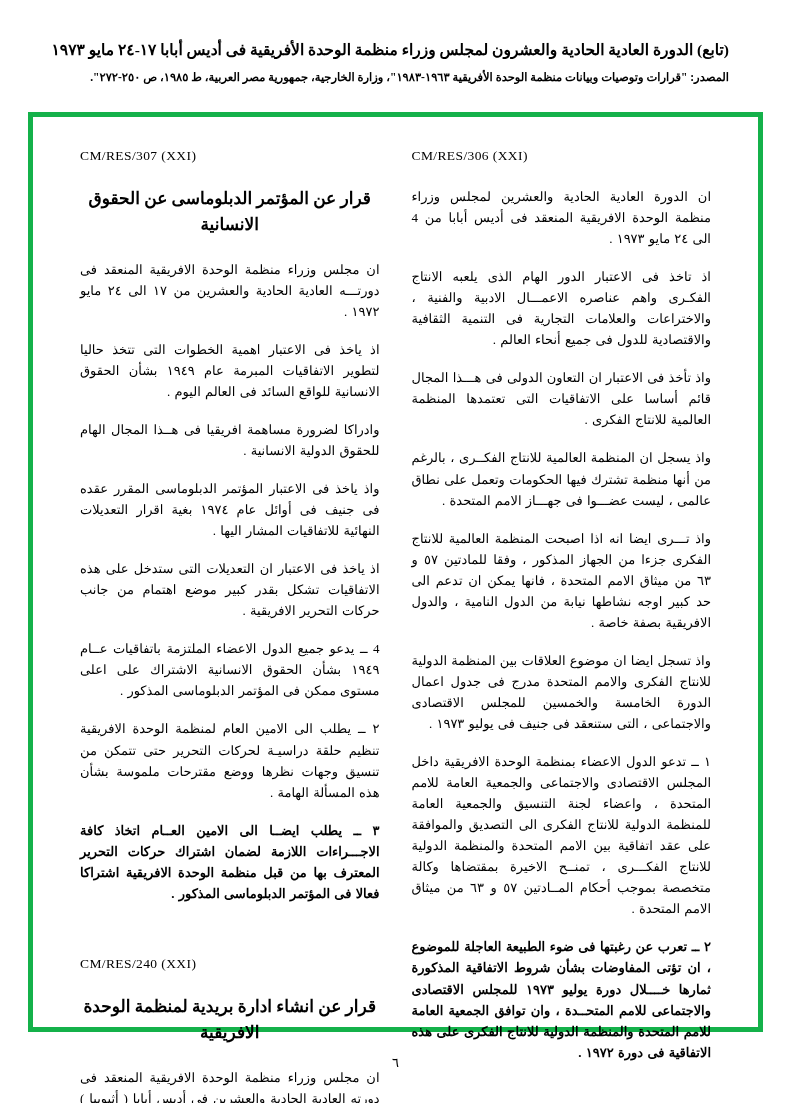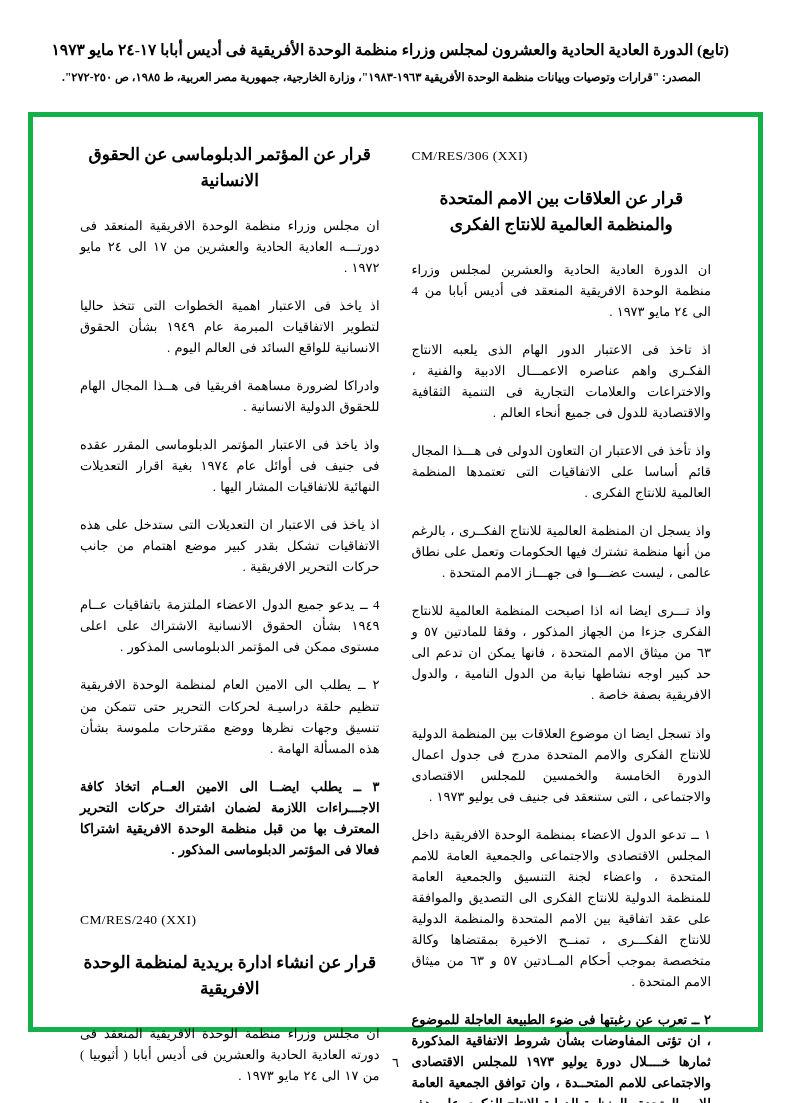--- a/index.html
+++ b/index.html
@@ -23,21 +23,21 @@
     height: 1103px;
     box-sizing: border-box;
   }
 
   
   .header {
     position: absolute;
     top: 38px;
     right: 62px;
     left: 62px;
-    text-align: left;
+    text-align: right;
     direction: rtl;
   }
   .header-title {
     font-size: 15.5px;
     font-weight: bold;
     line-height: 1.5;
     letter-spacing: 0px;
     white-space: nowrap;
   }
   .header-source {
@@ -126,20 +126,21 @@
     <div class="header-source">المصدر: "قرارات وتوصيات وبيانات منظمة الوحدة الأفريقية ١٩٦٣-١٩٨٣"، وزارة الخارجية، جمهورية مصر العربية، ط ١٩٨٥، ص ٢٥٠-٢٧٢".</div>
   </div>
 
   <div class="frame">
     <div class="frame-inner">
       <div class="columns">
 
         <div class="col right">
 
           <div>
+            <div class="res-code">CM/RES/307 (XXI)</div>
             <div class="res-title">قرار عن المؤتمر الدبلوماسى عن الحقوق الانسانية</div>
             <p class="para">ان مجلس وزراء منظمة الوحدة الافريقية المنعقد فى دورتـــه العادية الحادية والعشرين من ١٧ الى ٢٤ مايو ١٩٧٢ .</p>
             <p class="para">اذ ياخذ فى الاعتبار اهمية الخطوات التى تتخذ حاليا لتطوير الاتفاقيات المبرمة عام ١٩٤٩ بشأن الحقوق الانسانية للواقع السائد فى العالم اليوم .</p>
             <p class="para">وادراكا لضرورة مساهمة افريقيا فى هــذا المجال الهام للحقوق الدولية الانسانية .</p>
             <p class="para">واذ ياخذ فى الاعتبار المؤتمر الدبلوماسى المقرر عقده فى جنيف فى أوائل عام ١٩٧٤ بغية اقرار التعديلات النهائية للاتفاقيات المشار اليها .</p>
             <p class="para">اذ ياخذ فى الاعتبار ان التعديلات التى ستدخل على هذه الاتفاقيات تشكل بقدر كبير موضع اهتمام من جانب حركات التحرير الافريقية .</p>
             <p class="para">4 ــ يدعو جميع الدول الاعضاء الملتزمة باتفاقيات عــام ١٩٤٩ بشأن الحقوق الانسانية الاشتراك على اعلى مستوى ممكن فى المؤتمر الدبلوماسى المذكور .</p>
             <p class="para">٢ ــ يطلب الى الامين العام لمنظمة الوحدة الافريقية تنظيم حلقة دراسيـة لحركات التحرير حتى تتمكن من تنسيق وجهات نظرها ووضع مقترحات ملموسة بشأن هذه المسألة الهامة .</p>
             <p class="para last">٣ ــ يطلب ايضــا الى الامين العــام اتخاذ كافة الاجـــراءات اللازمة لضمان اشتراك حركات التحرير المعترف بها من قبل منظمة الوحدة الافريقية اشتراكا فعالا فى المؤتمر الدبلوماسى المذكور .</p>
           </div>
@@ -152,21 +153,20 @@
             <p class="para">ان مجلس وزراء منظمة الوحدة الافريقية المنعقد فى دورته العادية الحادية والعشرين فى أديس أبابا ( أثيوبيا ) من ١٧ الى ٢٤ مايو ١٩٧٣ .</p>
 
           </div>
 
         </div>
 
         <div class="col left">
 
           <div>
             <div class="res-code">CM/RES/306 (XXI)</div>
-            <div class="res-title">قرار عن العلاقات بين الامم المتحدة والمنظمة العالمية للانتاج الفكرى</div>
             <p class="para">ان الدورة العادية الحادية والعشرين لمجلس وزراء منظمة الوحدة الافريقية المنعقد فى أديس أبابا من 4 الى ٢٤ مايو ١٩٧٣ .</p>
             <p class="para">اذ تاخذ فى الاعتبار الدور الهام الذى يلعبه الانتاج الفكـرى واهم عناصره الاعمـــال الادبية والفنية ، والاختراعات والعلامات التجارية فى التنمية الثقافية والاقتصادية للدول فى جميع أنحاء العالم .</p>
             <p class="para">واذ تأخذ فى الاعتبار ان التعاون الدولى فى هـــذا المجال قائم أساسا على الاتفاقيات التى تعتمدها المنظمة العالمية للانتاج الفكرى .</p>
             <p class="para">واذ يسجل ان المنظمة العالمية للانتاج الفكــرى ، بالرغم من أنها منظمة تشترك فيها الحكومات وتعمل على نطاق عالمى ، ليست عضـــوا فى جهـــاز الامم المتحدة .</p>
             <p class="para">واذ تـــرى ايضا انه اذا اصبحت المنظمة العالمية للانتاج الفكرى جزءا من الجهاز المذكور ، وفقا للمادتين ٥٧ و ٦٣ من ميثاق الامم المتحدة ، فانها يمكن ان تدعم الى حد كبير اوجه نشاطها نيابة من الدول النامية ، والدول الافريقية بصفة خاصة .</p>
             <p class="para">واذ تسجل ايضا ان موضوع العلاقات بين المنظمة الدولية للانتاج الفكرى والامم المتحدة مدرج فى جدول اعمال الدورة الخامسة والخمسين للمجلس الاقتصادى والاجتماعى ، التى ستنعقد فى جنيف فى يوليو ١٩٧٣ .</p>
             <p class="para">١ ــ تدعو الدول الاعضاء بمنظمة الوحدة الافريقية داخل المجلس الاقتصادى والاجتماعى والجمعية العامة للامم المتحدة ، واعضاء لجنة التنسيق والجمعية العامة للمنظمة الدولية للانتاج الفكرى الى التصديق والموافقة على عقد اتفاقية بين الامم المتحدة والمنظمة الدولية للانتاج الفكـــرى ، تمنــح الاخيرة بمقتضاها وكالة متخصصة بموجب أحكام المــادتين ٥٧ و ٦٣ من ميثاق الامم المتحدة .</p>
             <p class="para last">٢ ــ تعرب عن رغبتها فى ضوء الطبيعة العاجلة للموضوع ، ان تؤتى المفاوضات بشأن شروط الاتفاقية المذكورة ثمارها خــــلال دورة يوليو ١٩٧٣ للمجلس الاقتصادى والاجتماعى للامم المتحــدة ، وان توافق الجمعية العامة للامم المتحدة والمنظمة الدولية للانتاج الفكرى على هذه الاتفاقية فى دورة ١٩٧٢ .</p>
           </div>
 

